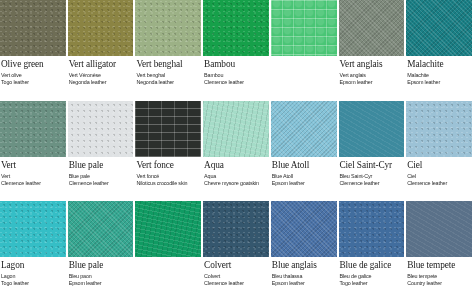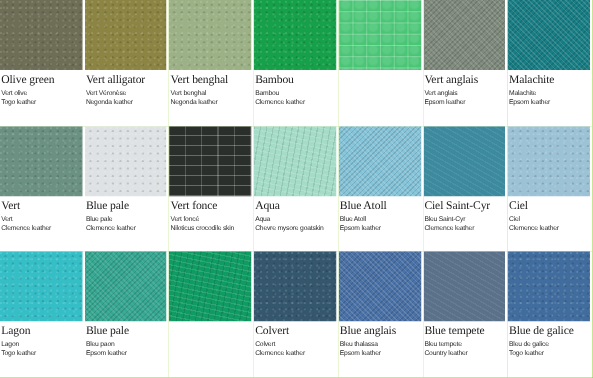--- a/index.html
+++ b/index.html
@@ -283,33 +283,33 @@
         <div class="swatch g-epsom" style="background: rgb(74, 114, 167);">
           <div class="grain"></div>
         </div>
         <div class="info">
           <div class="name">Blue anglais</div>
           <div class="fr">Bleu thalassa</div>
           <div class="mat">Epsom leather</div>
         </div>
       </div>
       <div class="cell">
+        <div class="swatch g-pebble" style="background: rgb(65, 109, 158);">
+          <div class="grain"></div>
+        </div>
+        <div class="info">
+          <div class="name">Blue de galice</div>
+          <div class="fr">Bleu de galice</div>
+          <div class="mat">Togo leather</div>
+        </div>
+      </div>
+      <div class="cell">
         <div class="swatch g-smooth" style="background: rgb(90, 113, 137);">
           <div class="grain"></div>
         </div>
         <div class="info">
           <div class="name">Blue tempete</div>
           <div class="fr">Bleu tempete</div>
           <div class="mat">Country leather</div>
-        </div>
-      </div>
-      <div class="cell">
-        <div class="swatch g-pebble" style="background: rgb(65, 109, 158);">
-          <div class="grain"></div>
-        </div>
-        <div class="info">
-          <div class="name">Blue de galice</div>
-          <div class="fr">Bleu de galice</div>
-          <div class="mat">Togo leather</div>
         </div>
       </div>
     </div>
   </div>
 
 </body></html>

